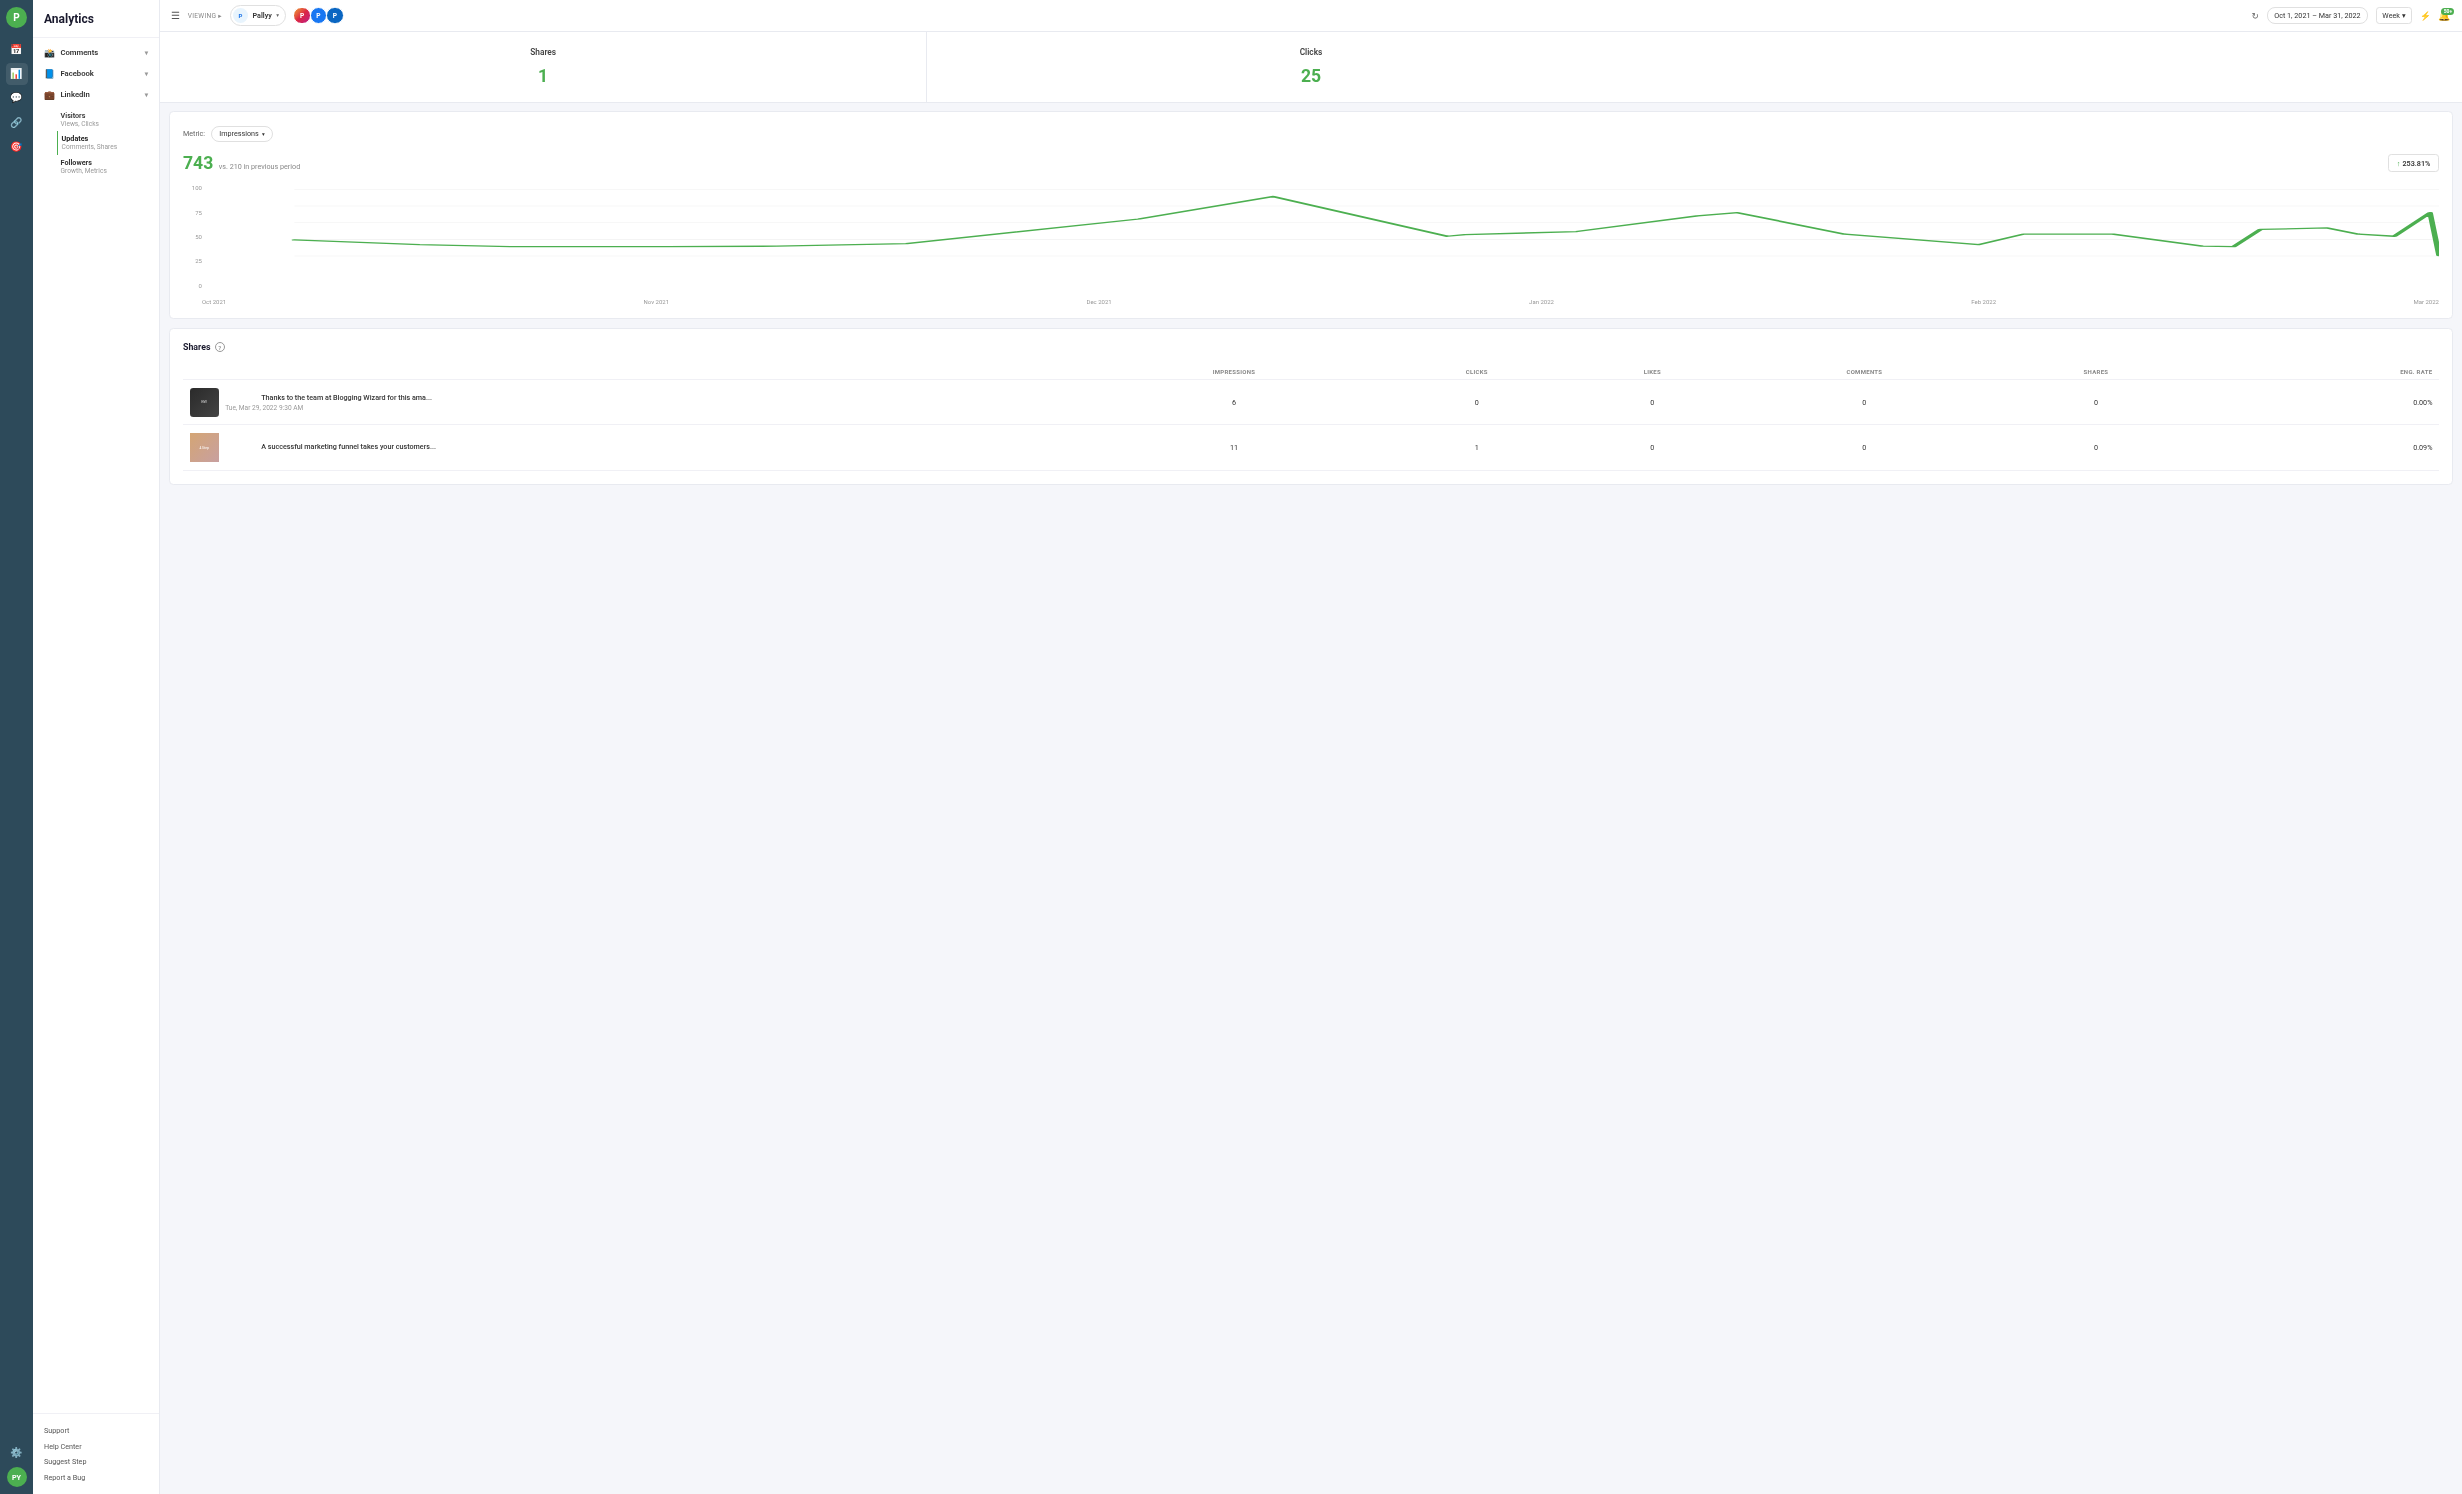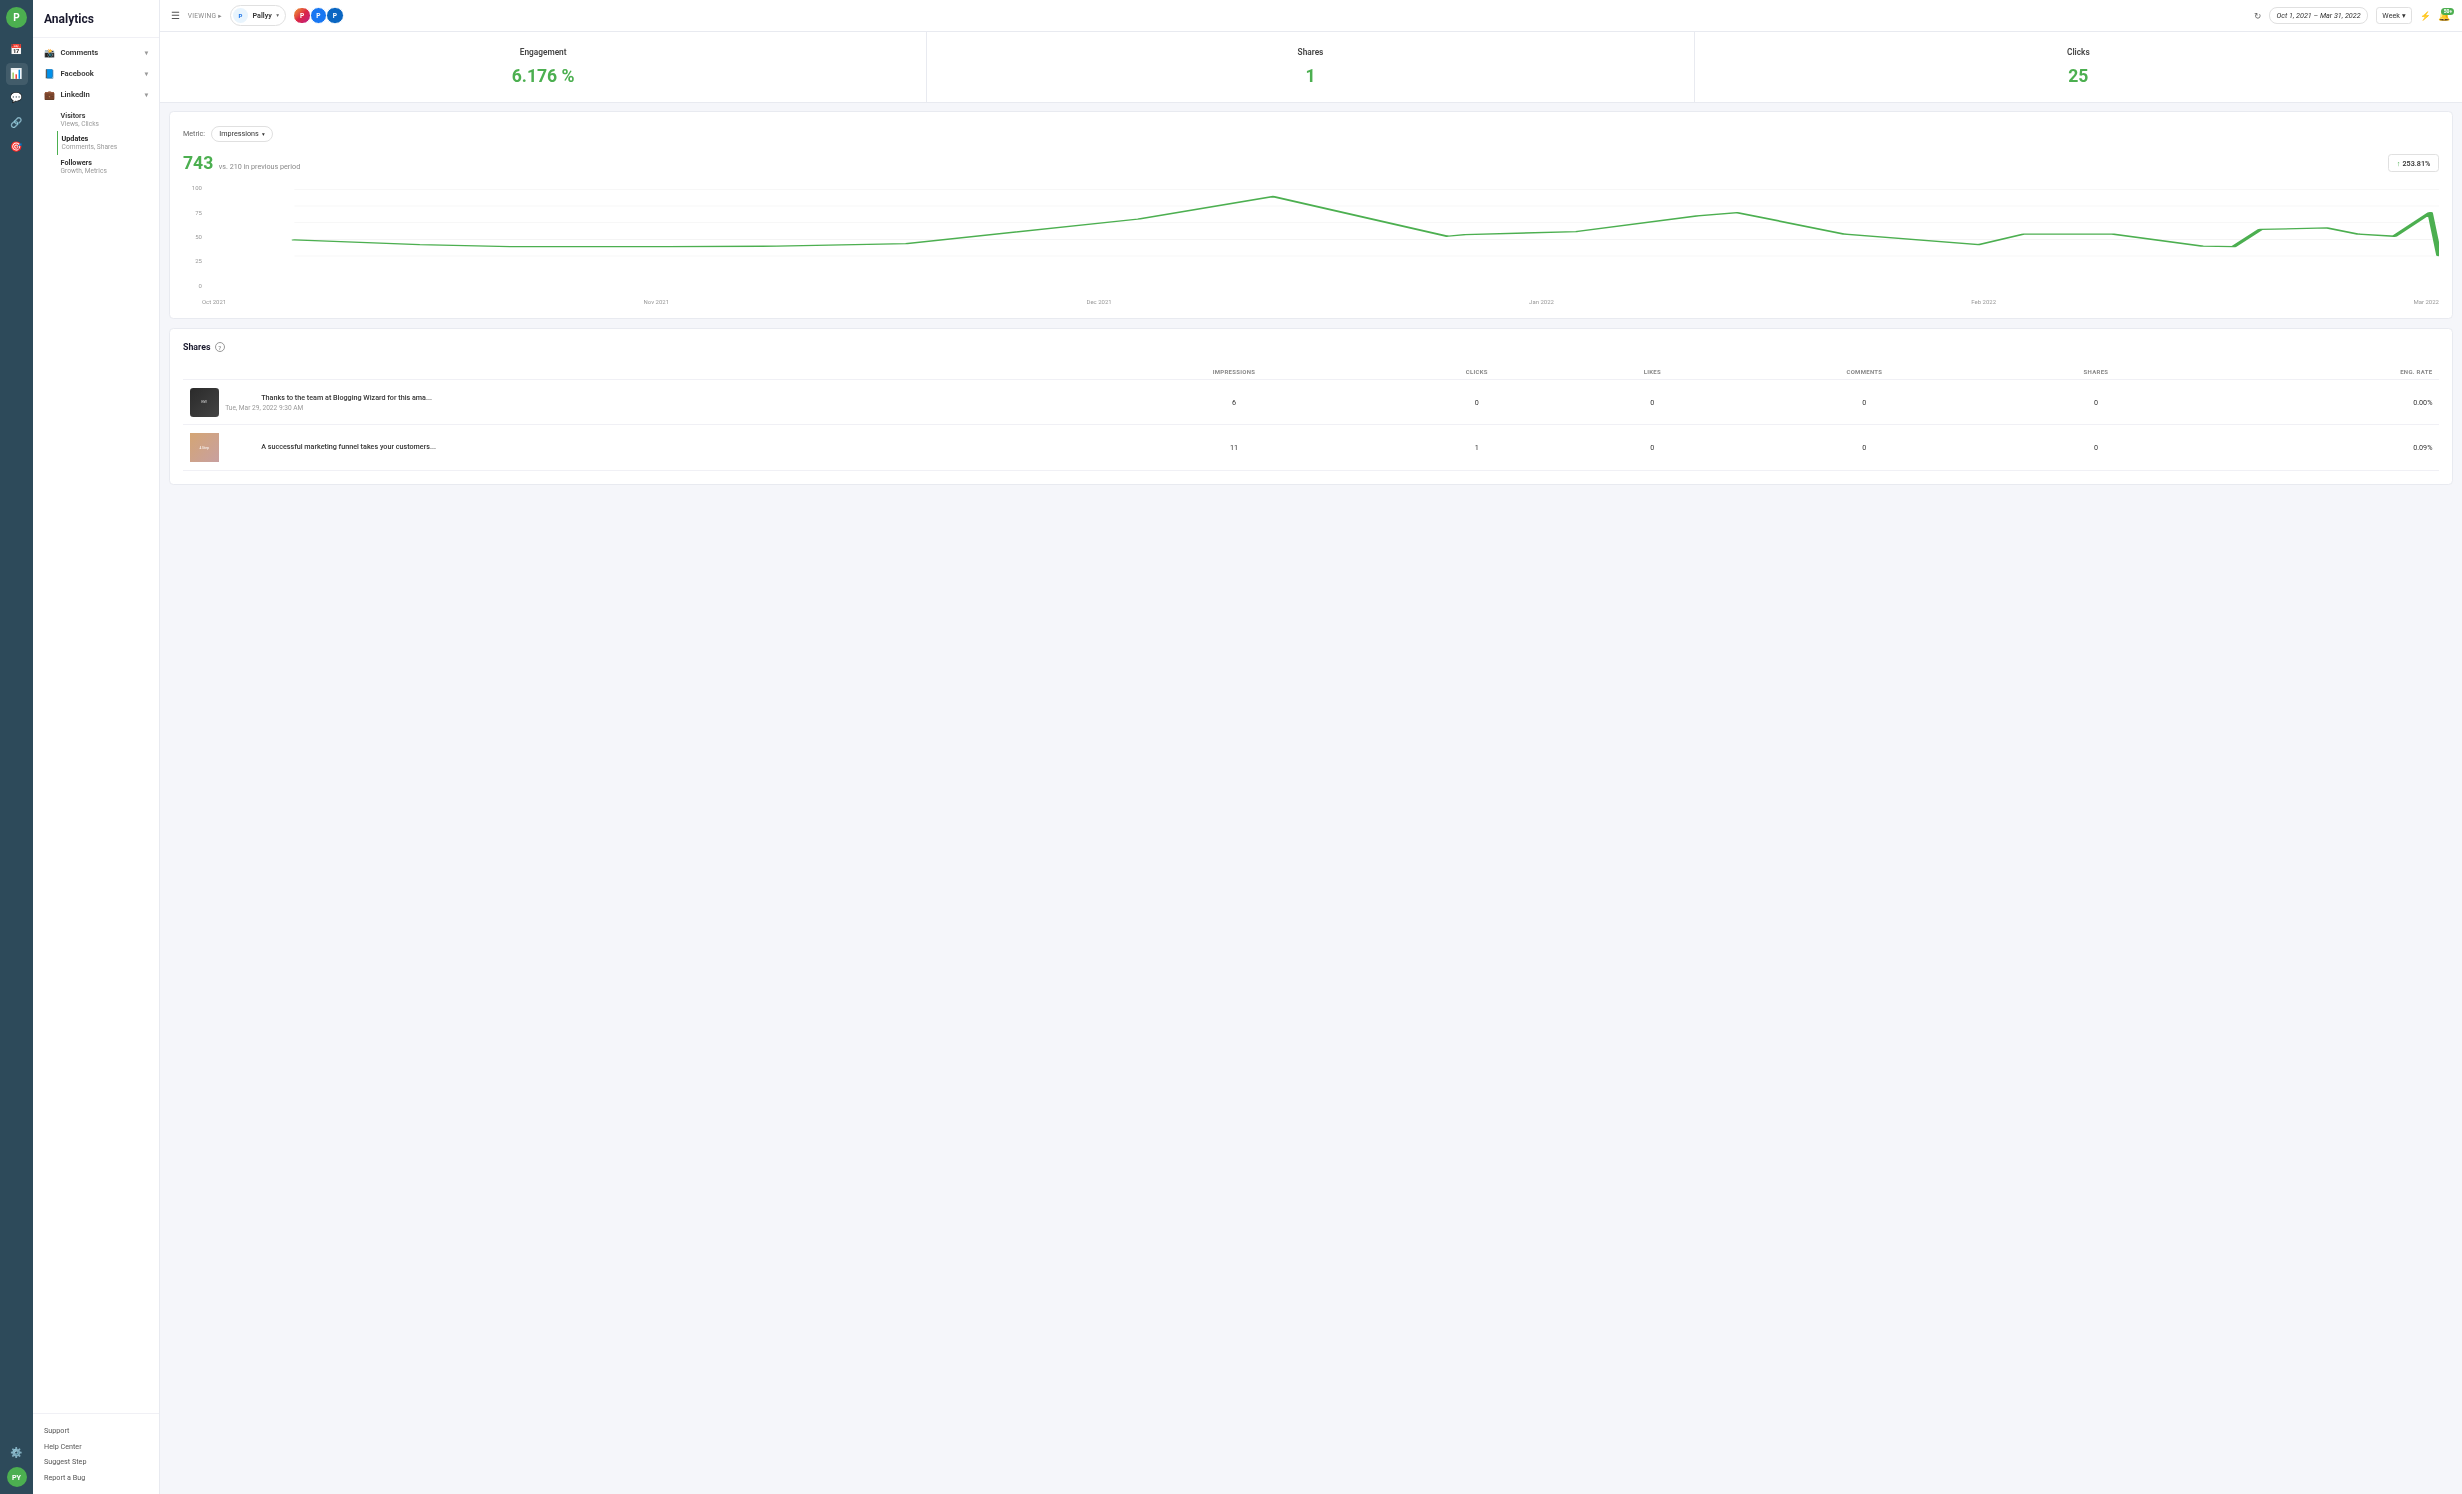--- a/index.html
+++ b/index.html
@@ -141,21 +141,20 @@
     .topbar-spacer { flex: 1; }
     .topbar-refresh { color: #666; font-size: 8.8px; cursor: pointer; }
     .date-range {
       display: flex; align-items: flex-end; gap: 4.4px;
       border: 0.6px solid #e0e0e0;
       border-radius: 8px;
       padding: 3.3px 6.6px;
       font-size: 7.2px;
       color: #333;
       cursor: pointer;
-      font-style: italic;
     }
     .week-selector {
       display: flex; align-items: center; gap: 2.2px;
       border: 0.6px solid #e0e0e0;
       border-radius: 3.3px;
       padding: 3.3px 5.5px;
       font-size: 7.2px;
       color: #333;
       cursor: pointer;
     }
@@ -484,24 +483,20 @@
 
     <div class="notif-badge">
       <span class="notif-icon">🔔</span>
       <span class="notif-count">50+</span>
     </div>
   </div>
 
   <div class="content-area">
 
     <div class="stats-row">
-      <div class="stat-card">
-        <div class="stat-label">Engagement</div>
-        <div class="stat-value">6.176 %</div>
-      </div>
       <div class="stat-card">
         <div class="stat-label">Shares</div>
         <div class="stat-value">1</div>
       </div>
       <div class="stat-card">
         <div class="stat-label">Clicks</div>
         <div class="stat-value">25</div>
       </div>
     </div>
 

